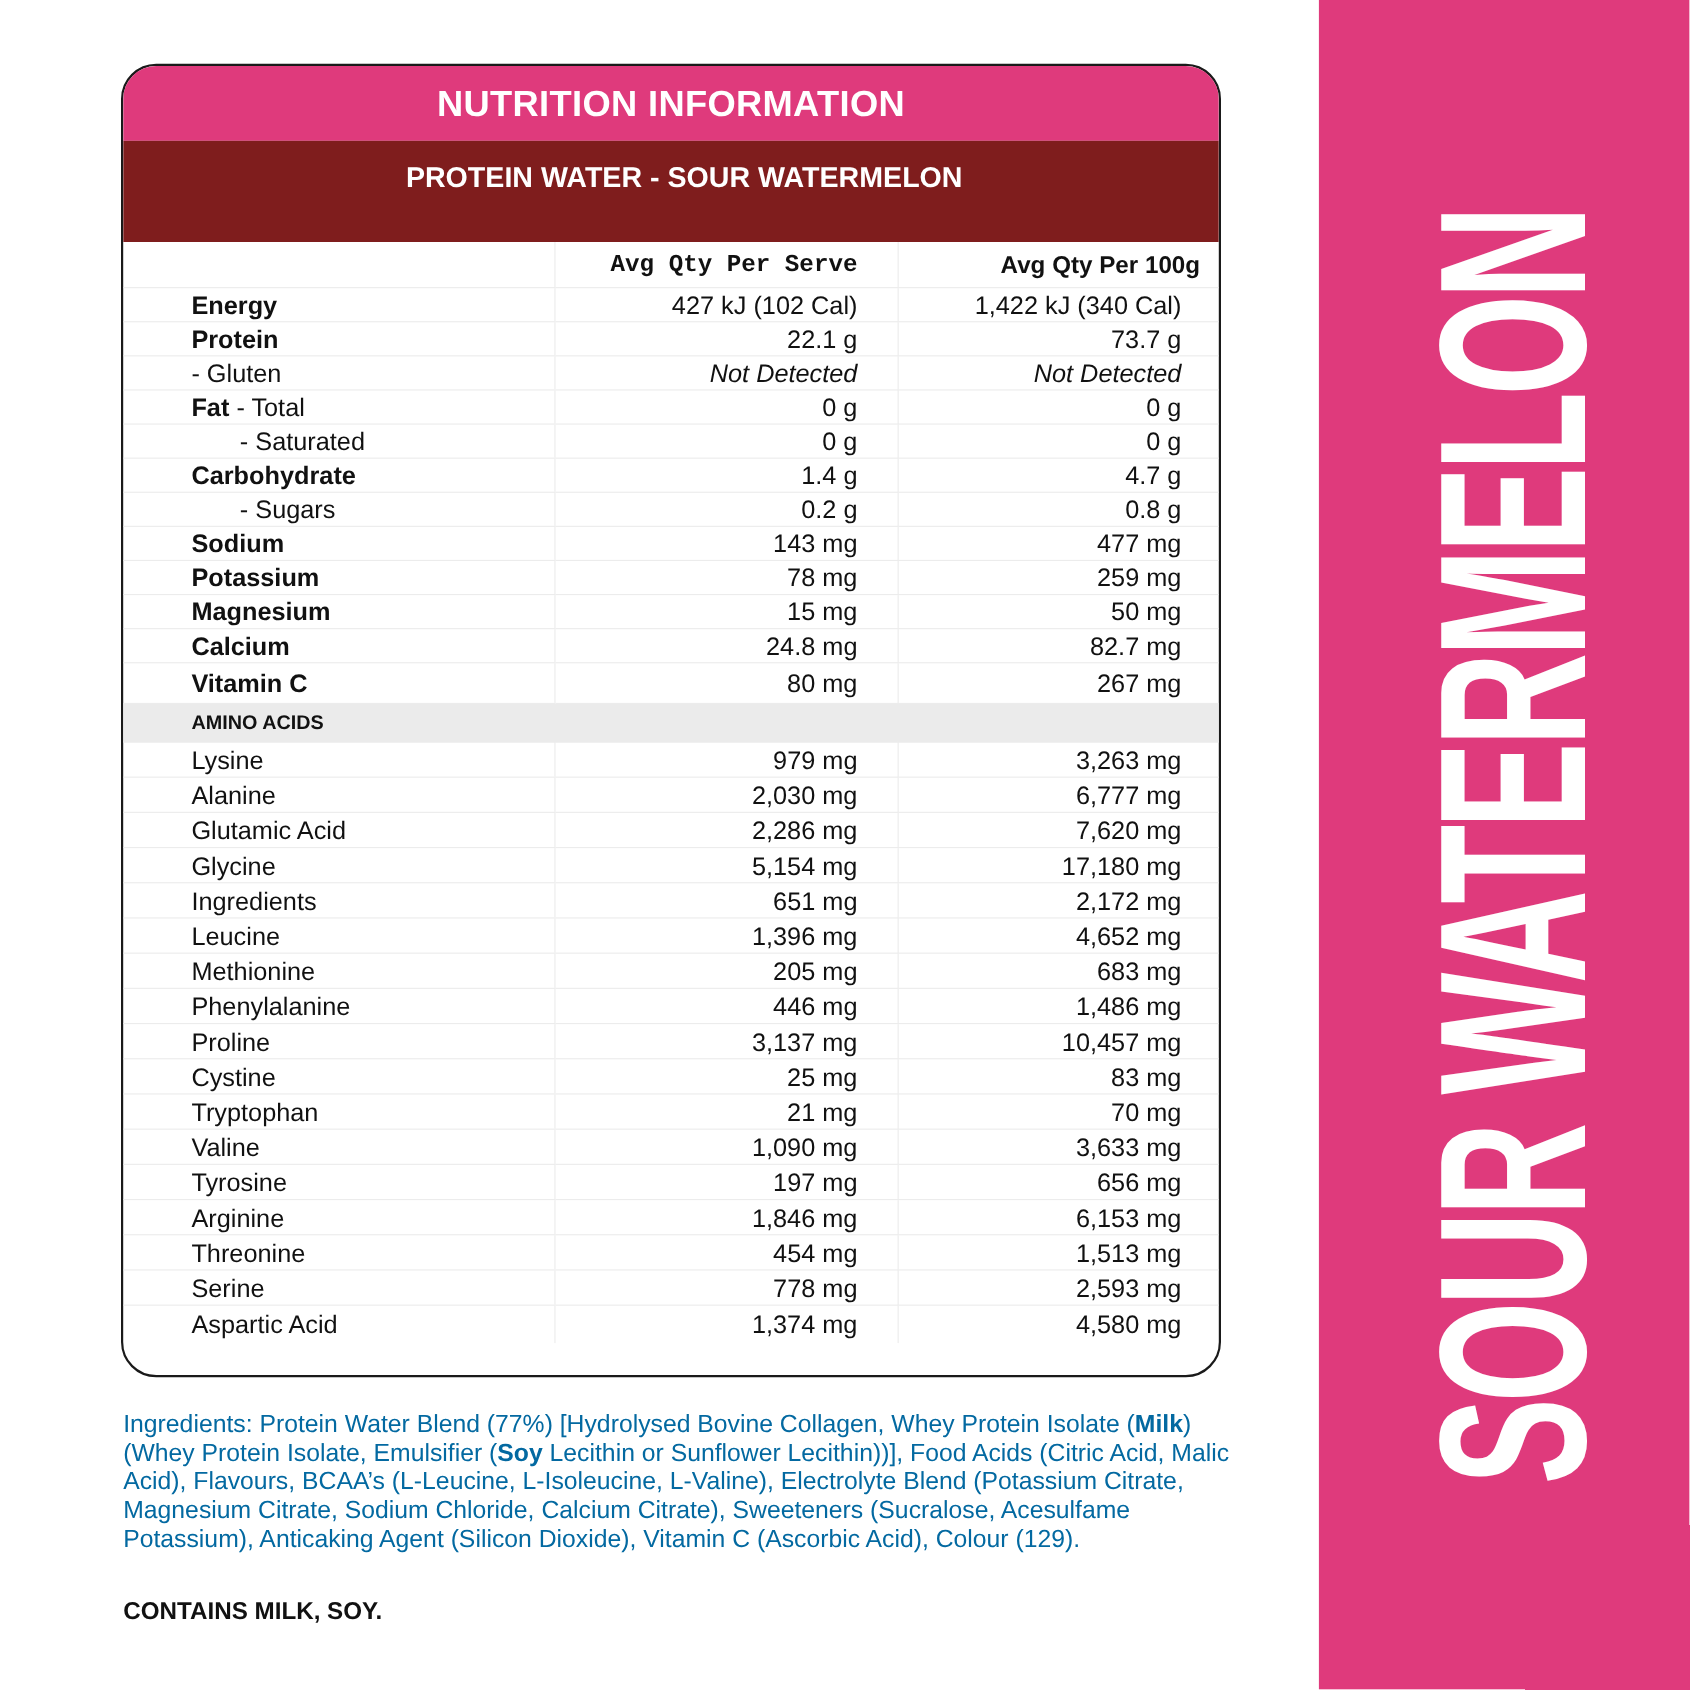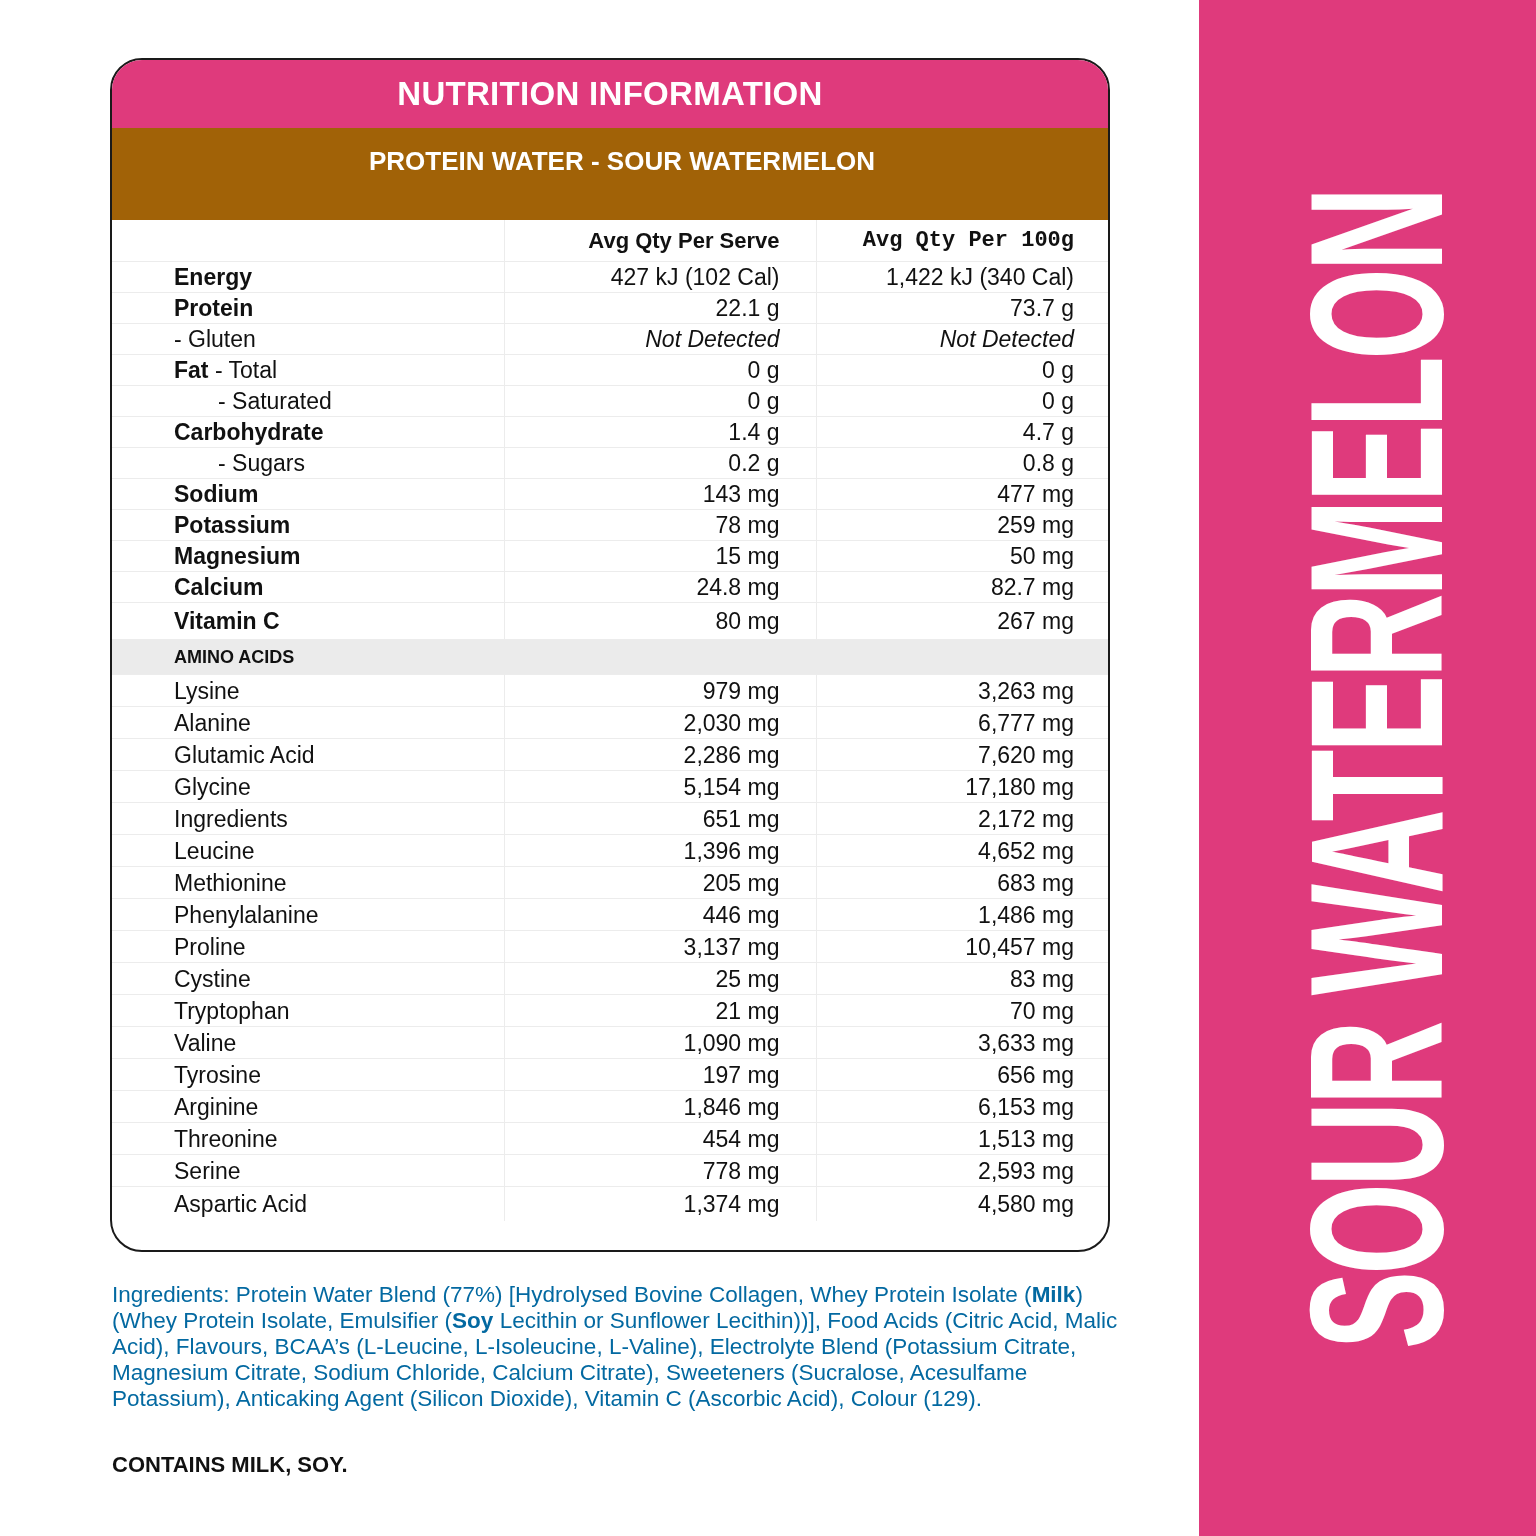--- a/index.html
+++ b/index.html
@@ -9,30 +9,30 @@
   }
   .panel {
     position:absolute; top:58px; left:110px; width:996px; height:1190px;
     border:2px solid #1a1a1a; border-radius:32px; overflow:hidden; background:#fff;
   }
   .hdr-main {
     height:68px; background:#df3a7c; color:#fff; display:flex; align-items:center; justify-content:center;
     font-weight:bold; font-size:33px; letter-spacing:0.3px; padding-left:0;
   }
   .hdr-sub {
-    height:92px; background:#a16207; color:#fff; text-align:center; box-sizing:border-box; padding-top:18px;padding-left:46px;
+    height:92px; background:#7f1d1d; color:#fff; text-align:center; box-sizing:border-box; padding-top:18px;padding-left:46px;
   }
   .hdr-sub .prod { font-weight:bold; font-size:26px; line-height:30px; margin-left:-22px; }
   .hdr-sub .serv { font-weight:bold; font-size:17px; line-height:22px; margin-left:-22px; }
   table { border-collapse:collapse; width:996px; table-layout:fixed; }
   col.c1 { width:392px; } col.c2 { width:312px; } col.c3 { width:292px; }
   td, th { padding:0; border-bottom:1px solid #ececec; }
   td.c2, th.c2 { border-left:1px solid #ececec; border-right:1px solid #ececec; }
   th { font-weight:bold; font-size:22px; height:41px; text-align:right; vertical-align:middle; }
-  th.c2 { padding-right:36px; } th.c3 { padding-right:34px;font-family:Liberation Mono, monospace; }
+  th.c2 { padding-right:36px;font-family:Liberation Mono, monospace; } th.c3 { padding-right:17px; }
   td { font-size:23px; height:30px; line-height:30px; }
   td.c1 { padding-left:62px; }
   td.c2 { text-align:right; padding-right:36px; }
   td.c3 { text-align:right; padding-right:34px; }
   td.ind { padding-left:106px; }
   .b { font-weight:bold; }
   .it { font-style:italic; }
   tr.vc td { height:36px; }
   tr.band td { background:#ebebeb; height:34px; font-weight:bold; font-size:18px; border-left:none; border-right:none; }
   tr.aa td { height:31px; }

